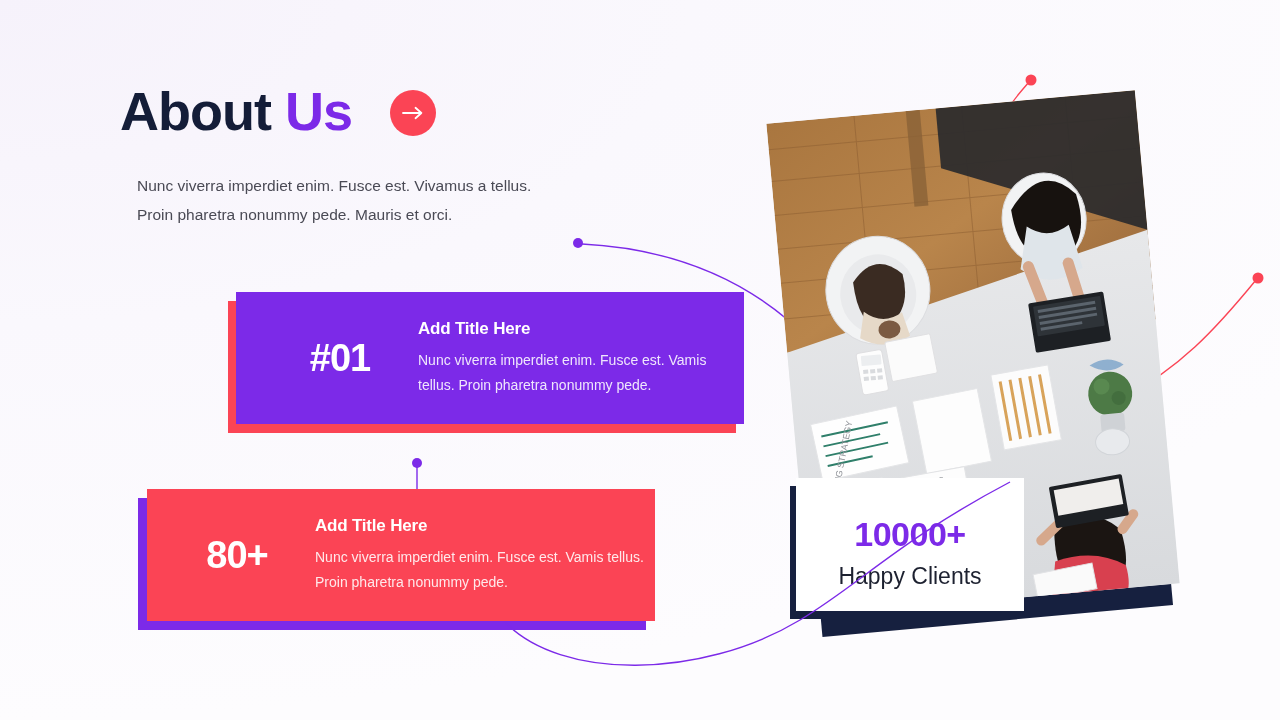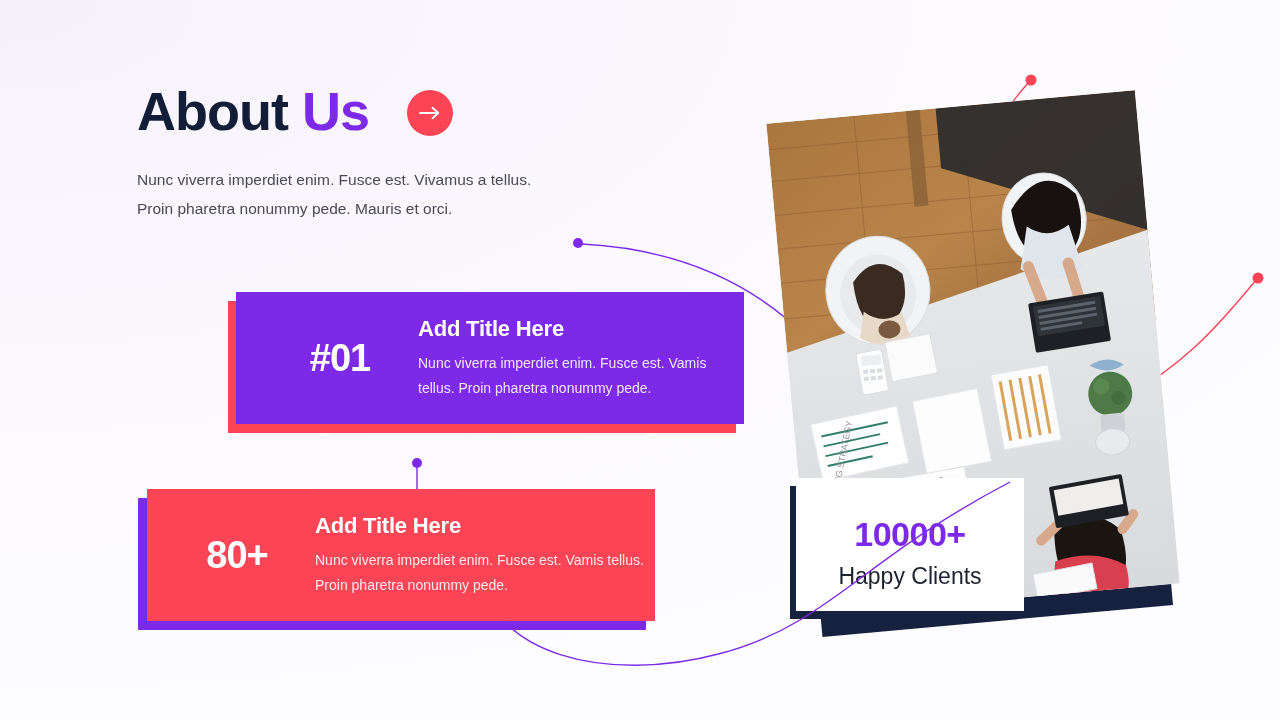--- a/index.html
+++ b/index.html
@@ -11,58 +11,58 @@
     position:relative;
   }
   .stage { position:absolute; inset:0; }
 
   
   .deco { position:absolute; inset:0; pointer-events:none; }
   .deco-front { z-index:40; }
 
   
   .head-row {
-    position:absolute; left:137px; top:84px;
+    position:absolute; left:120px; top:84px;
     display:flex; align-items:center; gap:38px;
   }
   .title {
     font-size:54px; font-weight:bold; letter-spacing:-1px;
     color:#141d38; line-height:1;
   }
   .title .accent { color:#7c2ae8; }
   .arrow-btn {
     width:46px; height:46px; border-radius:50%;
     background:#fb4455; display:flex; align-items:center; justify-content:center;
     flex:0 0 auto; margin-top:4px;
   }
   .arrow-btn svg { display:block; }
 
   .subtitle {
-    position:absolute; left:137px; top:166px; width:420px;
+    position:absolute; left:137px; top:172px; width:420px;
     font-size:15.5px; line-height:1.85; color:#4a4a55;
   }
 
   
   .card {
     position:absolute; display:flex; align-items:center;
     color:#fff;
   }
   .card .shadow {
     position:absolute; z-index:1;
   }
   .card .body {
     position:relative; z-index:2; width:100%; height:100%;
     display:flex; align-items:center; padding-left:34px;
   }
   .card .num {
     font-size:38px; font-weight:bold; letter-spacing:-1px;
     width:140px; flex:0 0 auto; text-align:center;
   }
   .card .txt { padding-left:8px; }
-  .card .ct { font-size:22px; font-weight:bold; margin-bottom:9px; letter-spacing:-0.2px;}
+  .card .ct { font-size:17px; font-weight:bold; margin-bottom:9px; letter-spacing:-0.2px;}
   .card .cd { font-size:14px; line-height:1.72; color:rgba(255,255,255,.88); }
 
   
   #card-01 { left:236px; top:292px; width:508px; height:132px; }
   #card-01 .shadow { left:-8px; top:9px; width:508px; height:132px; background:#fb4455; }
   #card-01 .body { background:#7c2ae8; }
 
   
   #card-02 { left:147px; top:489px; width:508px; height:132px; }
   #card-02 .shadow { left:-9px; top:9px; width:508px; height:132px; background:#7c2ae8; }

